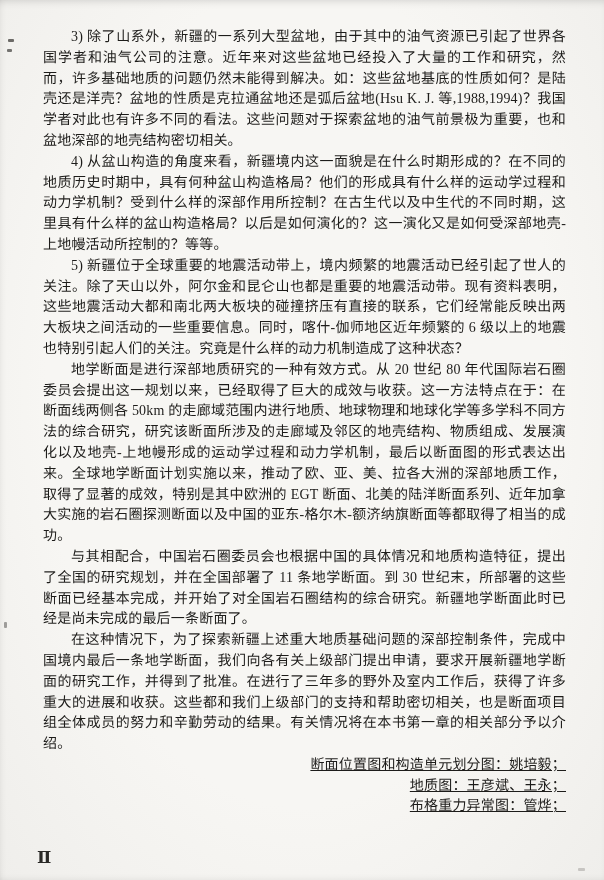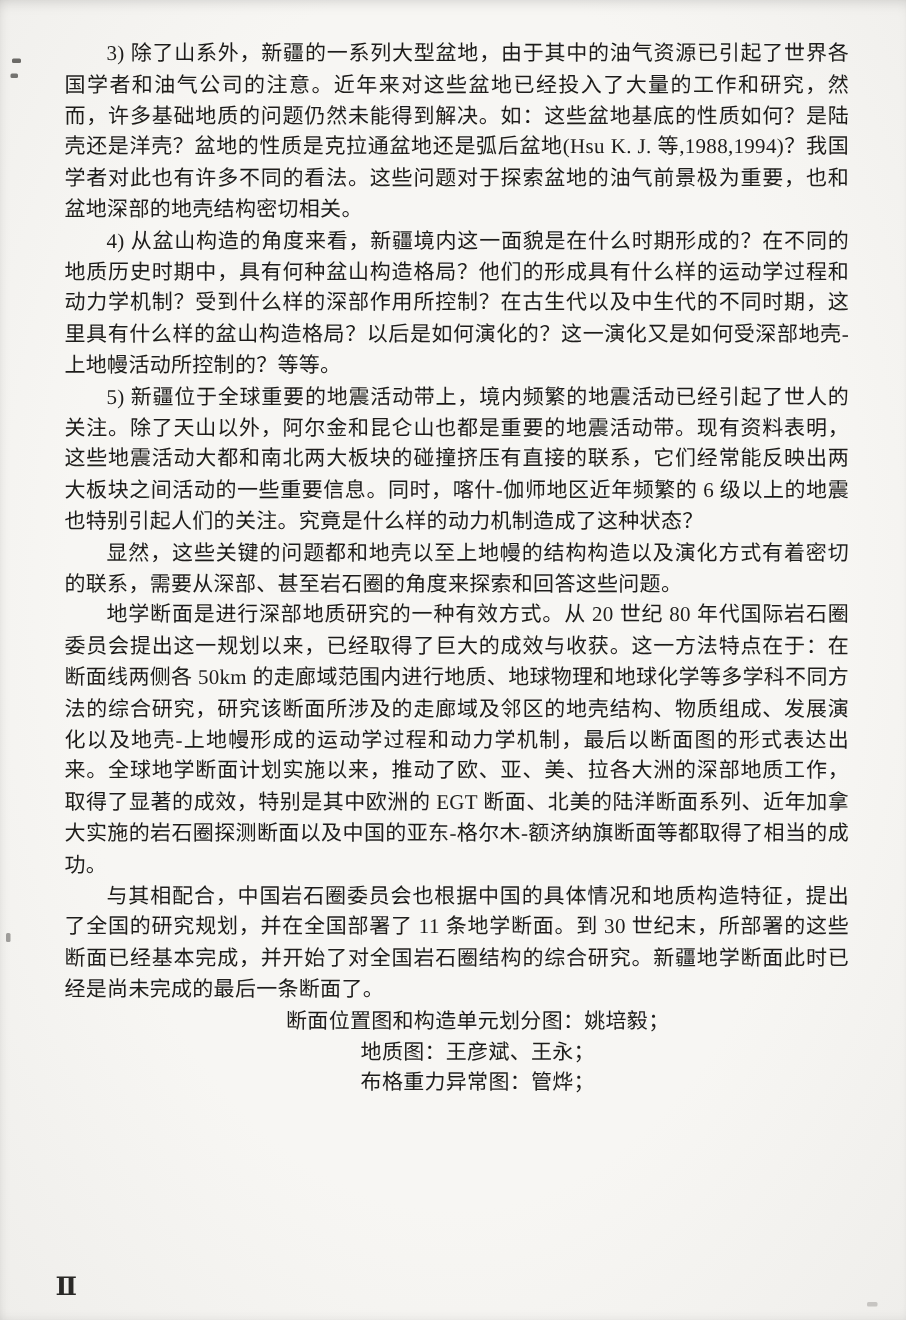--- a/index.html
+++ b/index.html
@@ -37,21 +37,22 @@
   }
   .content p {
     margin: 0;
     text-indent: 2em;
   }
   .credits {
     margin-top: 0;
   }
   .credits .credit {
     text-indent: 2em;
-    text-align: center;
+    text-align: right;
+    text-decoration: underline;
   }
   .pagenum {
     position: absolute;
     left: 37px;
     bottom: 12px;
     font-size: 17px;
     font-weight: bold;
     color: #2a2927;
   }
   .artifact {
@@ -72,23 +73,23 @@
 
     <div class="artifact a1"></div>
     <div class="artifact a2"></div>
     <div class="artifact a3"></div>
     <div class="artifact a4"></div>
 
     <div class="content">
       <p>3) 除了山系外，新疆的一系列大型盆地，由于其中的油气资源已引起了世界各国学者和油气公司的注意。近年来对这些盆地已经投入了大量的工作和研究，然而，许多基础地质的问题仍然未能得到解决。如：这些盆地基底的性质如何？是陆壳还是洋壳？盆地的性质是克拉通盆地还是弧后盆地(Hsu K. J. 等,1988,1994)？我国学者对此也有许多不同的看法。这些问题对于探索盆地的油气前景极为重要，也和盆地深部的地壳结构密切相关。</p>
       <p>4) 从盆山构造的角度来看，新疆境内这一面貌是在什么时期形成的？在不同的地质历史时期中，具有何种盆山构造格局？他们的形成具有什么样的运动学过程和动力学机制？受到什么样的深部作用所控制？在古生代以及中生代的不同时期，这里具有什么样的盆山构造格局？以后是如何演化的？这一演化又是如何受深部地壳-上地幔活动所控制的？等等。</p>
       <p>5) 新疆位于全球重要的地震活动带上，境内频繁的地震活动已经引起了世人的关注。除了天山以外，阿尔金和昆仑山也都是重要的地震活动带。现有资料表明，这些地震活动大都和南北两大板块的碰撞挤压有直接的联系，它们经常能反映出两大板块之间活动的一些重要信息。同时，喀什-伽师地区近年频繁的 6 级以上的地震也特别引起人们的关注。究竟是什么样的动力机制造成了这种状态？</p>
-      <p>显然，这些关键的问题都和地壳以至上地幔的结构构造以及演化方式有着密切的联系，需要从深部、甚至岩石圈的角度来探索和回答这些问题。</p>
       <p>地学断面是进行深部地质研究的一种有效方式。从 20 世纪 80 年代国际岩石圈委员会提出这一规划以来，已经取得了巨大的成效与收获。这一方法特点在于：在断面线两侧各 50km 的走廊域范围内进行地质、地球物理和地球化学等多学科不同方法的综合研究，研究该断面所涉及的走廊域及邻区的地壳结构、物质组成、发展演化以及地壳-上地幔形成的运动学过程和动力学机制，最后以断面图的形式表达出来。全球地学断面计划实施以来，推动了欧、亚、美、拉各大洲的深部地质工作，取得了显著的成效，特别是其中欧洲的 EGT 断面、北美的陆洋断面系列、近年加拿大实施的岩石圈探测断面以及中国的亚东-格尔木-额济纳旗断面等都取得了相当的成功。</p>
       <p>与其相配合，中国岩石圈委员会也根据中国的具体情况和地质构造特征，提出了全国的研究规划，并在全国部署了 11 条地学断面。到 30 世纪末，所部署的这些断面已经基本完成，并开始了对全国岩石圈结构的综合研究。新疆地学断面此时已经是尚未完成的最后一条断面了。</p>
+      <p>在这种情况下，为了探索新疆上述重大地质基础问题的深部控制条件，完成中国境内最后一条地学断面，我们向各有关上级部门提出申请，要求开展新疆地学断面的研究工作，并得到了批准。在进行了三年多的野外及室内工作后，获得了许多重大的进展和收获。这些都和我们上级部门的支持和帮助密切相关，也是断面项目组全体成员的努力和辛勤劳动的结果。有关情况将在本书第一章的相关部分予以介绍。</p>
 
       <div class="credits">
         <div class="credit">断面位置图和构造单元划分图：姚培毅；</div>
         <div class="credit">地质图：王彦斌、王永；</div>
         <div class="credit">布格重力异常图：管烨；</div>
       </div>
     </div>
 
     <div class="pagenum">Ⅱ</div>
   </div>

